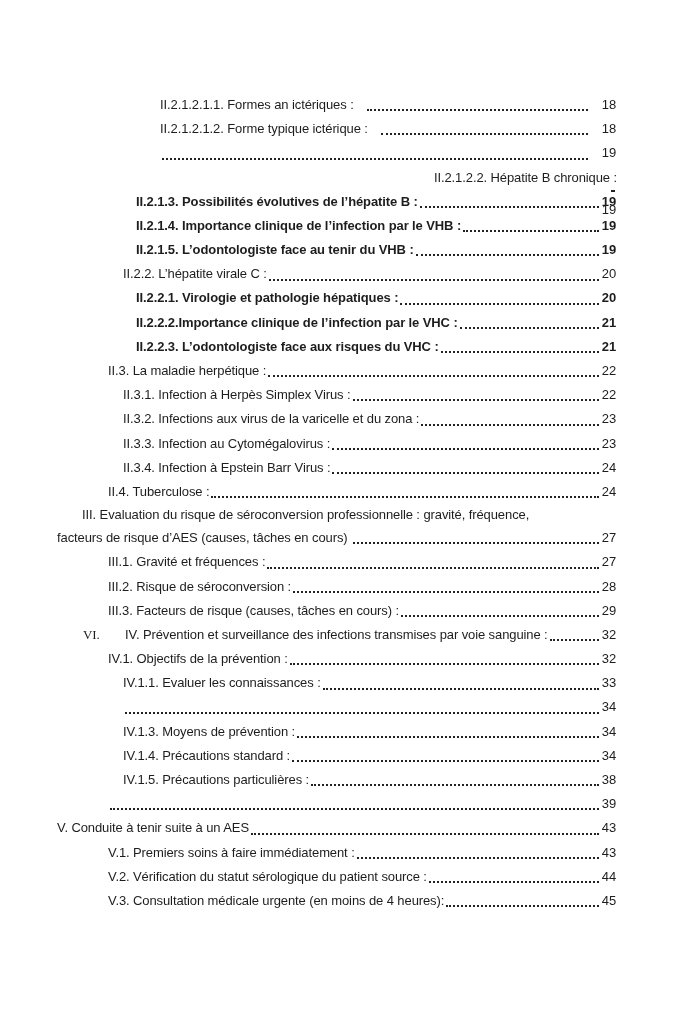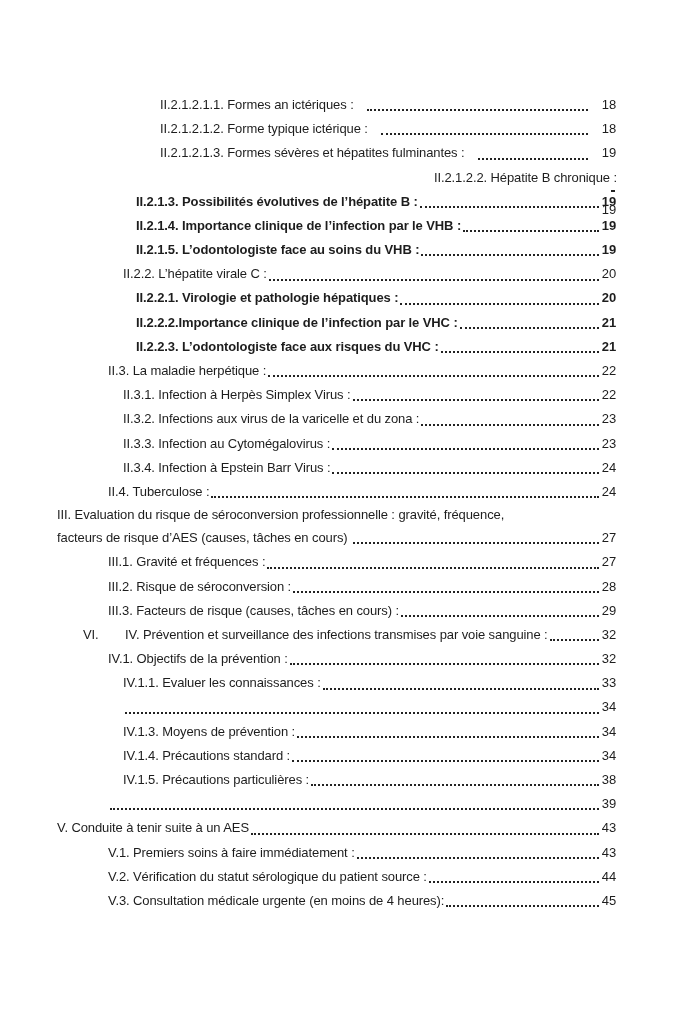--- a/index.html
+++ b/index.html
@@ -27,38 +27,40 @@
     align-items: flex-end;
     height: 24.2px;
     line-height: 24.2px;
     font-size: 13px;
     letter-spacing: -0.1px;
     white-space: pre;
   }
   .toc-line.wrap-line {
     height: 22px;
     line-height: 22px;
+    margin-left: 25px;
   }
   .label { white-space: pre; }
   .leader {
     flex: 1 1 auto;
     min-width: 4px;
     border-bottom: 2px dotted #222222;
     margin: 0 2px 6px 2px;
     align-self: flex-end;
   }
   .page-num {
     text-align: center;
     min-width: 16px;
   }
   .prefix {
     display: inline-block;
     margin-left: 26px;
     width: 42px;
     flex: 0 0 auto;
+    font-family: Liberation Serif, serif;
   }
   
   .ind-0 .toc-line { padding-left: 0; }
   .ind-1 .toc-line { padding-left: 51px; }
   .ind-2 .toc-line { padding-left: 66px; }
   .ind-3 .toc-line { padding-left: 79px; font-weight: bold; }
   .ind-4 .toc-line { padding-left: 91px; flex-direction: column; }
   .ind-5 .toc-line { padding-left: 103px; gap: 11px; }
 </style>
 </head>
@@ -83,21 +85,20 @@
       <span class="label">II.2.1.2.1.2. Forme typique ictérique :</span>
       <span class="leader"></span>
       <span class="page-num">18</span>
     </div>
   </div>
 
   <div class="toc-entry ind-5">
 
     <div class="toc-line">
       
-      <span class="label">II.2.1.2.1.3. Formes sévères et hépatites fulminantes :</span>
       <span class="leader"></span>
       <span class="page-num">19</span>
     </div>
   </div>
 
   <div class="toc-entry ind-4">
 
     <div class="toc-line">
       
       <span class="label">II.2.1.2.2. Hépatite B chronique :</span>
@@ -123,21 +124,21 @@
       <span class="label">II.2.1.4. Importance clinique de l’infection par le VHB :</span>
       <span class="leader"></span>
       <span class="page-num">19</span>
     </div>
   </div>
 
   <div class="toc-entry ind-3">
 
     <div class="toc-line">
       
-      <span class="label">II.2.1.5. L’odontologiste face au soins du VHB :</span>
+      <span class="label">II.2.1.5. L’odontologiste face au tenir du VHB :</span>
       <span class="leader"></span>
       <span class="page-num">19</span>
     </div>
   </div>
 
   <div class="toc-entry ind-2">
 
     <div class="toc-line">
       
       <span class="label">II.2.2. L’hépatite virale C :</span>

